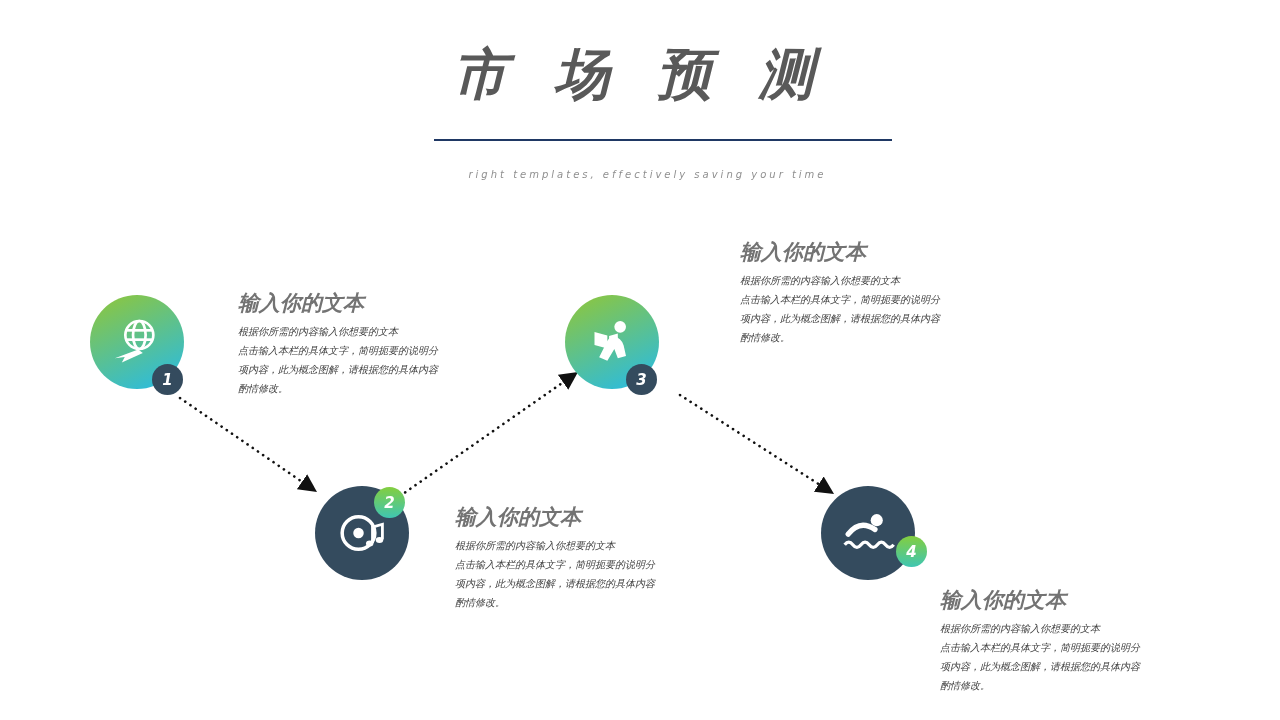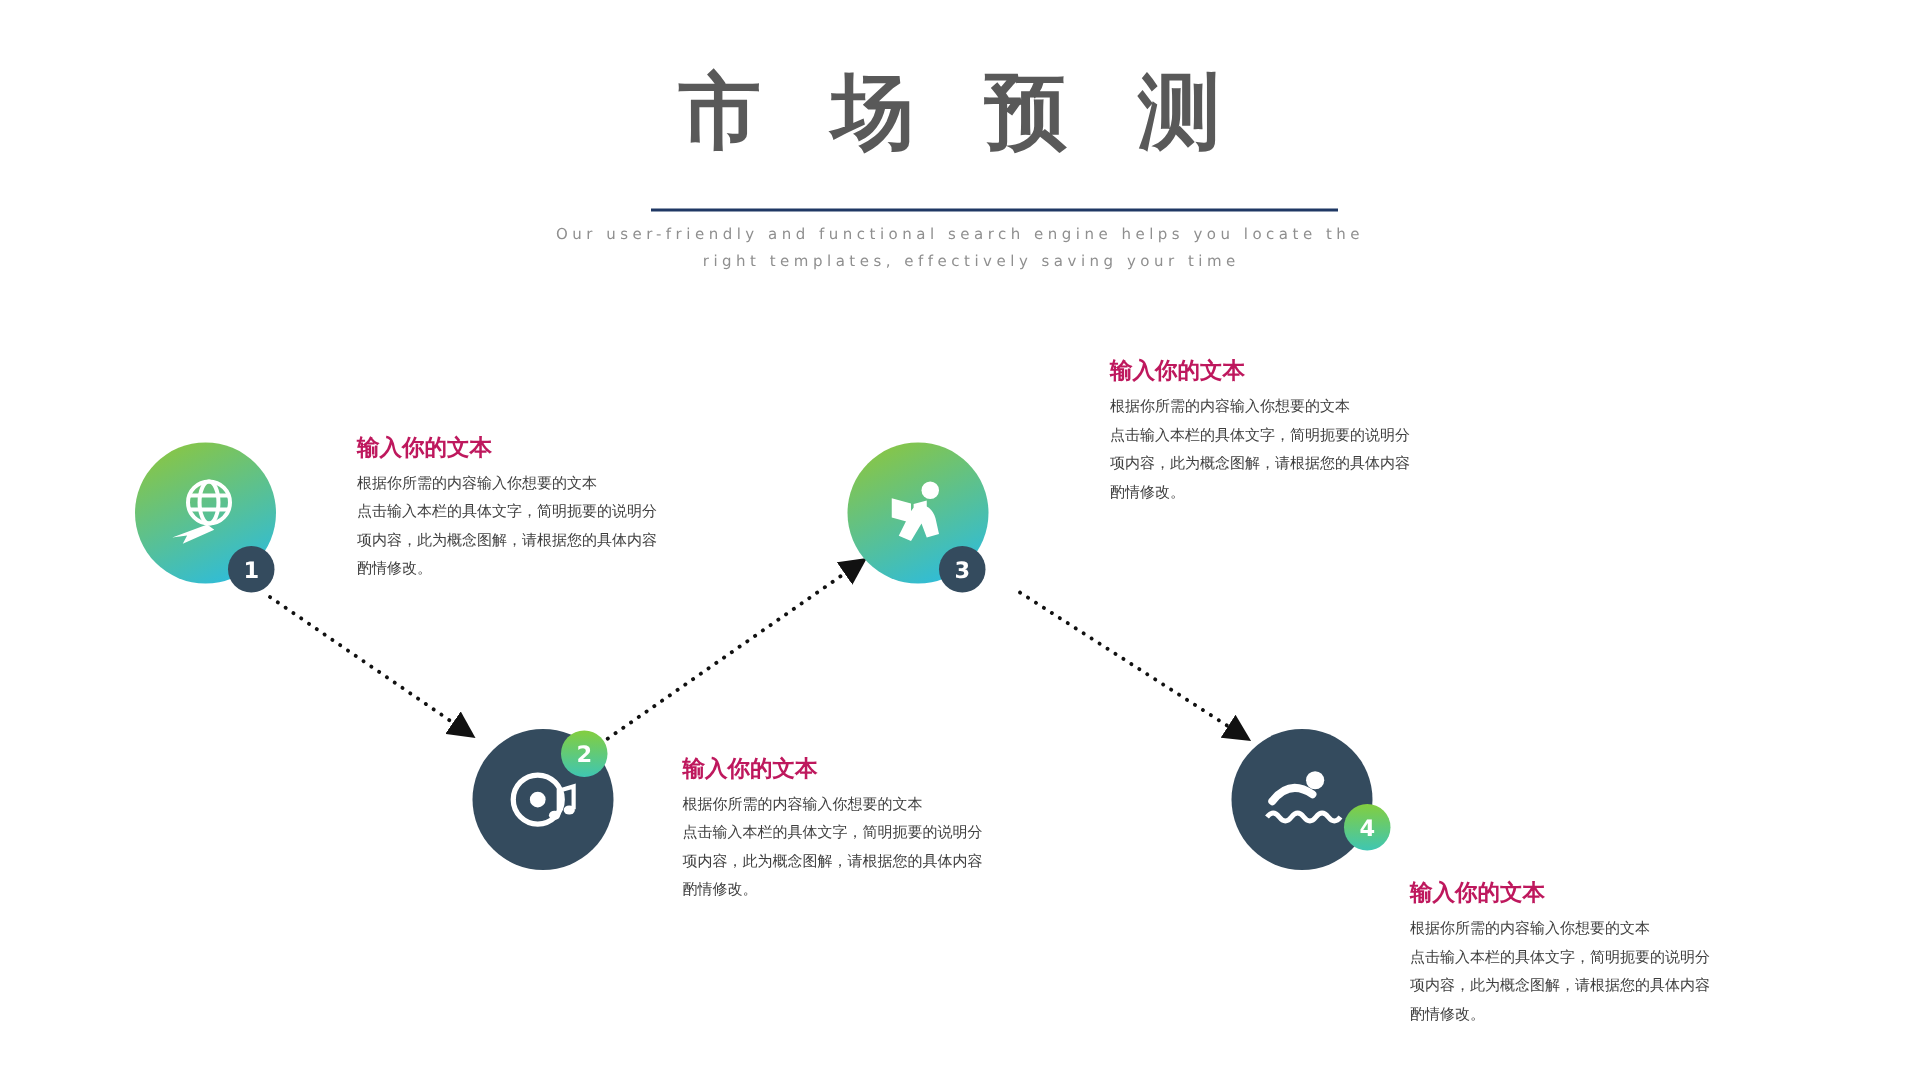--- a/index.html
+++ b/index.html
@@ -1,18 +1,18 @@
 <!DOCTYPE html>
 <html><head>
 <meta charset="utf-8">
 <style>
   * { margin:0; padding:0; box-sizing:border-box; }
   html,body { width:1280px; height:720px; }
   body { font-family:"DejaVu Sans","Liberation Sans",sans-serif; background:#ffffff; overflow:hidden; }
-  .slide { position:relative; width:1280px; height:720px; background:#ffffff; }
+  .slide { position:relative; width:1280px; height:720px; background:#ffffff;font-style:italic; }
 
   
   .title { position:absolute; top:38px; left:0; right:0; text-align:center;
            font-size:55px; line-height:72px; font-weight:bold; color:#595959;
            letter-spacing:14px; }
   .title-underline { position:absolute; top:139px; left:434px; width:458px; height:2px;
                      background:#1F3864; }
   .subtitle { position:absolute; left:0; right:0; text-align:center;
               font-size:10px; color:#8F8F8F; letter-spacing:3px; line-height:16px; }
   .sub1 { top:149px; }
@@ -39,35 +39,34 @@
   .b2 { left:374px; top:487px; }
   .b3 { left:626px; top:364px; }
   .b4 { left:896px; top:536px; }
 
   
   .textblock { position:absolute; width:290px; z-index:4; }
   .t1 { left:238px; top:289px; }
   .t2 { left:455px; top:503px; }
   .t3 { left:740px; top:238px; }
   .t4 { left:940px; top:586px; }
-  .tb-heading { font-size:15px; font-weight:bold; color:#be185d; margin-bottom:5px; }
+  .tb-heading { font-size:21px; font-weight:bold; color:#737373; margin-bottom:5px; }
   .tb-body { font-size:10px; color:#3F3F3F; line-height:19px; white-space:pre-line; }
 
   
   .arrows { position:absolute; left:0; top:0; width:1280px; height:720px;
             z-index:1; pointer-events:none; }
 </style>
 </head>
 <body>
 
 <div class="slide">
 
   <h1 class="title">市 场 预 测</h1>
   <div class="title-underline"></div>
-  <p class="subtitle sub1">Our user-friendly and functional search engine helps you locate the</p>
   <p class="subtitle sub2">right templates, effectively saving your time</p>
 
   <svg class="arrows" viewBox="0 0 1280 720">
     <defs>
       <marker id="arr" viewBox="0 0 10 10" refX="8" refY="5" markerWidth="7" markerHeight="7" orient="auto">
         <path d="M0 0 L10 5 L0 10 z" fill="#111111"></path>
       </marker>
     </defs>
     <line x1="180" y1="398" x2="314" y2="490" stroke="#111111" stroke-width="2.6" stroke-linecap="round" stroke-dasharray="0.1 6.2" marker-end="url(#arr)"></line>
     <line x1="400" y1="496" x2="575" y2="374" stroke="#111111" stroke-width="2.6" stroke-linecap="round" stroke-dasharray="0.1 6.2" marker-end="url(#arr)"></line>

